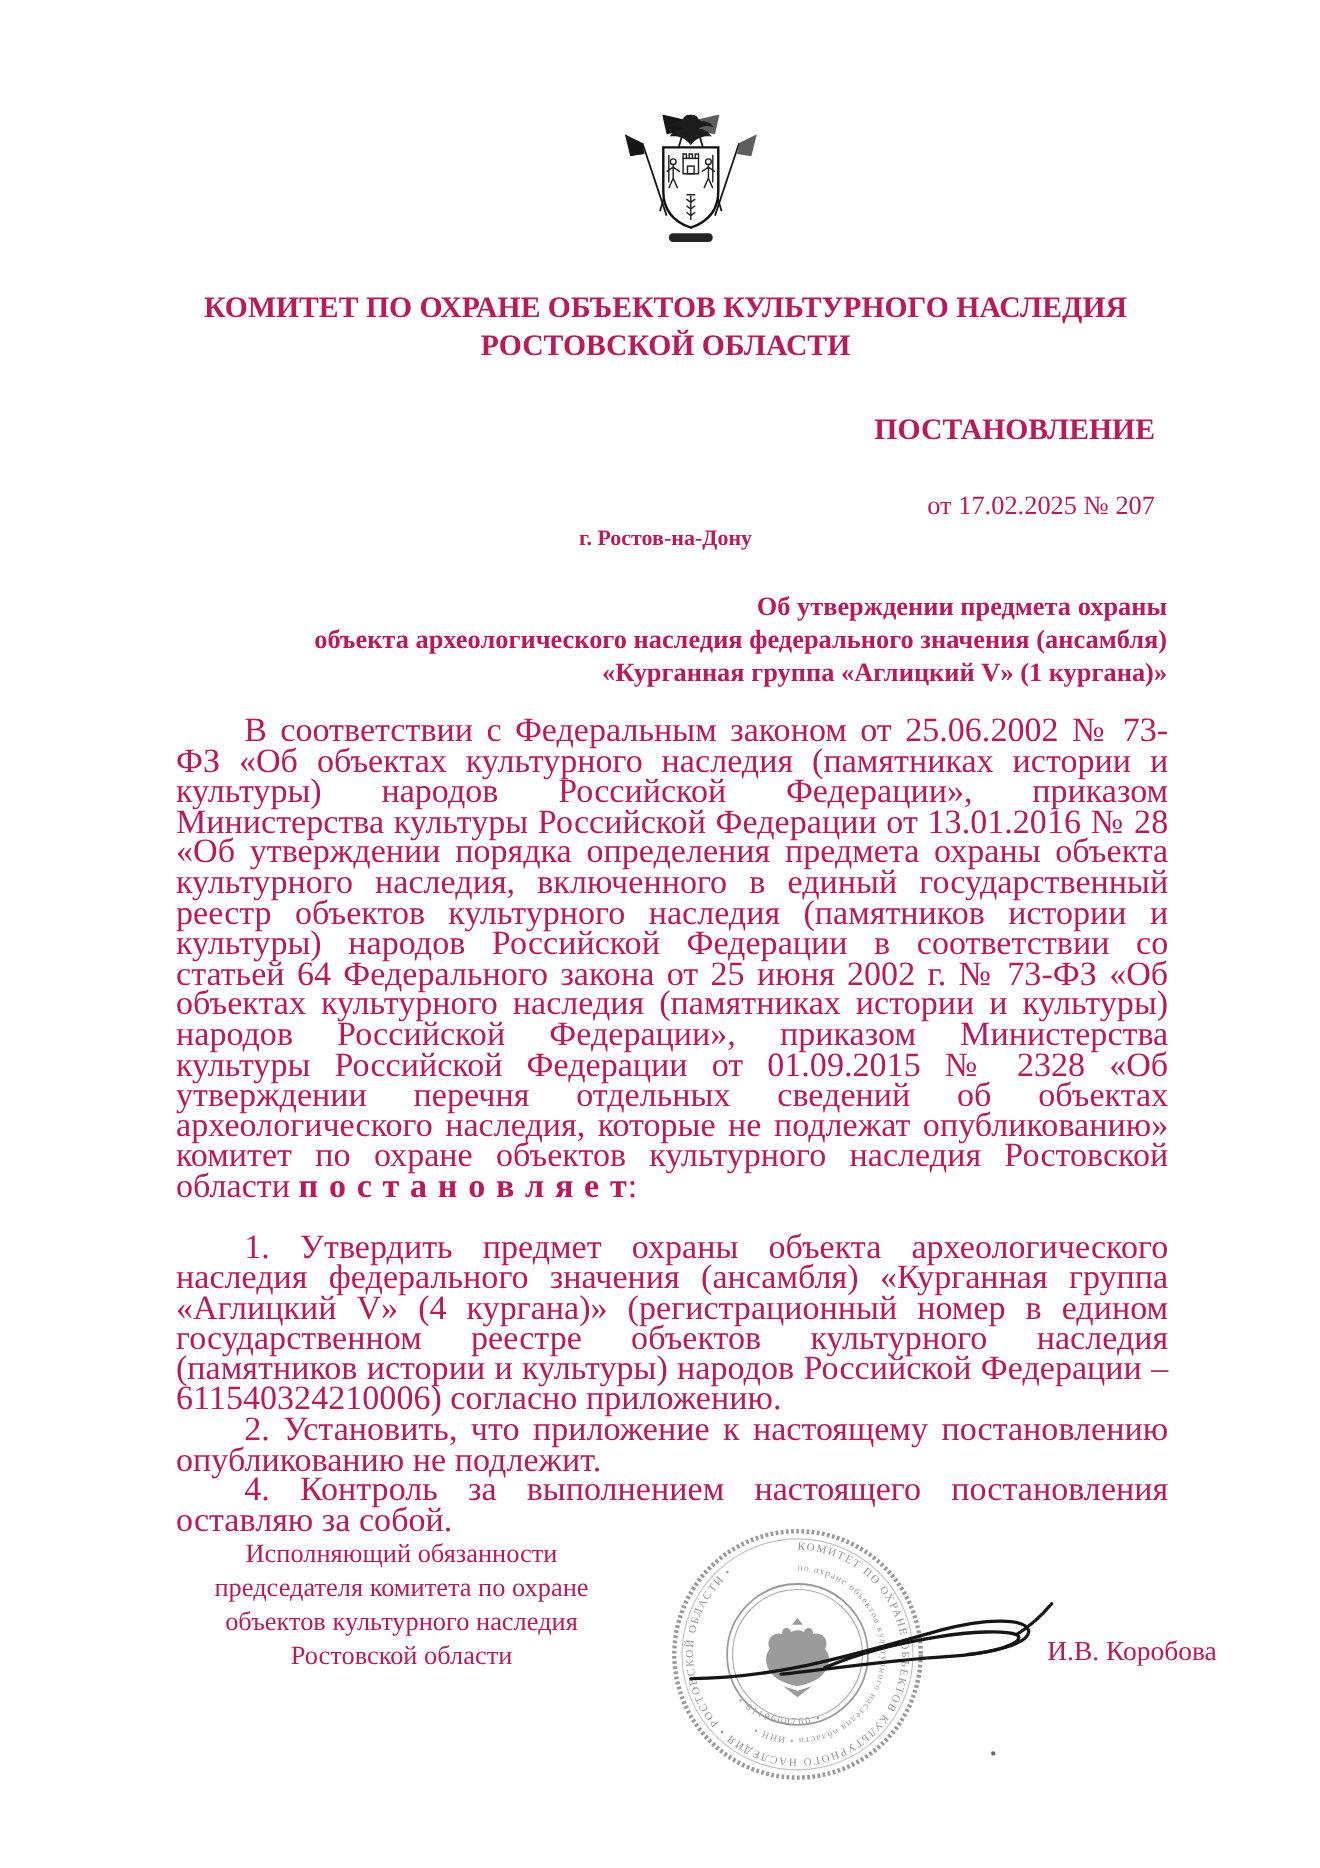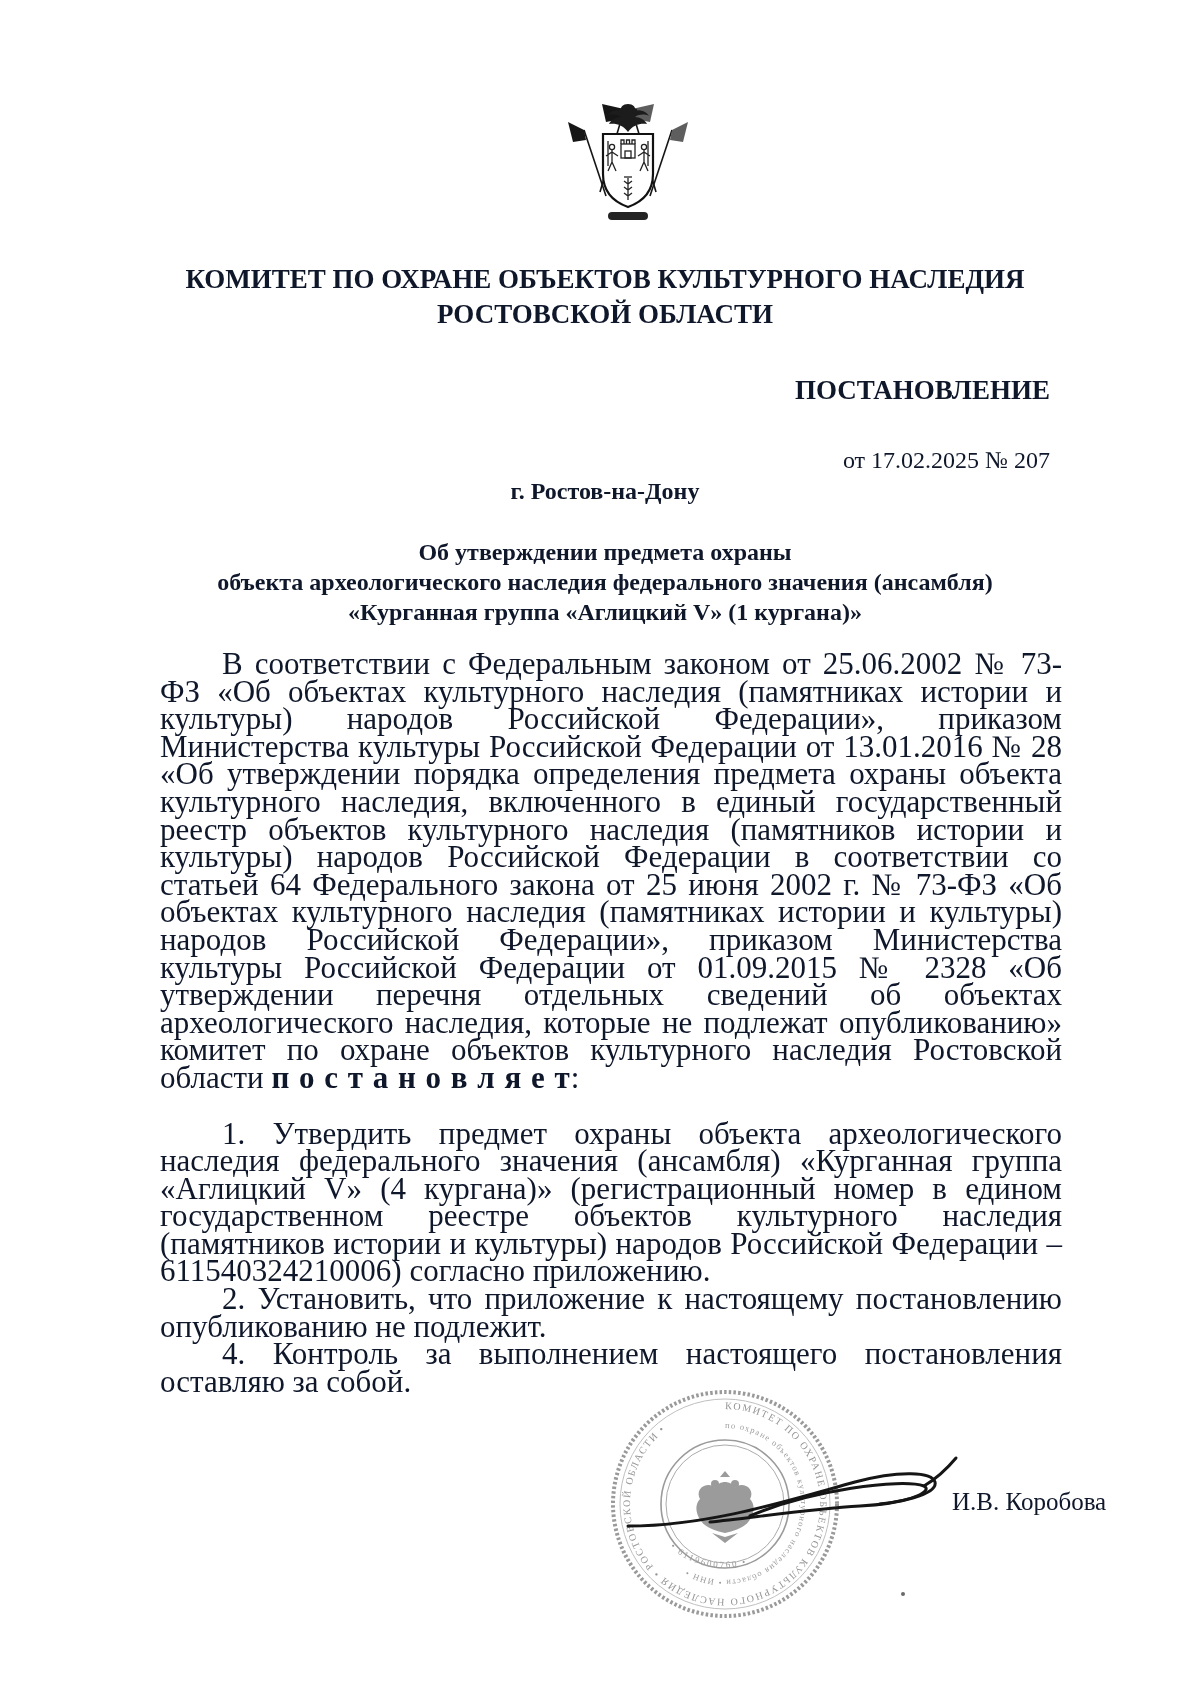--- a/index.html
+++ b/index.html
@@ -1,43 +1,43 @@
 <!DOCTYPE html>
 <html><head>
 <meta charset="utf-8">
 <style>
   html,body { margin:0; padding:0; background:#ffffff; }
   .page {
     position:relative;
     width:1200px; height:1628px;
     background:#ffffff;
-    color:#0f172a;
+    color:#be185d;
     font-family:"Liberation Serif","DejaVu Serif",serif;
     overflow:hidden;
   }
   .emblem { position:absolute; top:104px; left:566px; width:124px; height:120px; }
   .org-name {
     position:absolute; top:262px; left:160px; width:890px;
     text-align:center; font-size:27px; font-weight:bold; line-height:35px; margin:0;
   }
   .doc-type {
     position:absolute; top:375px; left:160px; width:890px;
     text-align:right; font-size:27px; font-weight:bold;
   }
   .date-line {
     position:absolute; top:447px; left:160px; width:890px;
     text-align:right; font-size:24px;
   }
   .city {
     position:absolute; top:478px; left:160px; width:890px;
-    text-align:center; font-size:24px; font-weight:bold;
+    text-align:center; font-size:20px; font-weight:bold;
   }
   .subject {
     position:absolute; top:537px; left:149px; width:912px;
-    text-align:center; font-size:24px; font-weight:bold; line-height:30px;
+    text-align:right; font-size:24px; font-weight:bold; line-height:30px;
   }
   .body-text {
     position:absolute; top:650px; left:160px; width:902px;
     font-size:31px; line-height:27.6px; text-align:justify;
   }
   .body-text p { margin:0; text-indent:62px; }
   .body-text p.preamble { margin-bottom:28px; }
   .resolve-word { font-weight:bold; letter-spacing:1px; }
   .sig-position {
     position:absolute; top:1398px; left:160px; width:410px;
@@ -103,20 +103,26 @@
     <div>«Курганная группа «Аглицкий V» (1 кургана)»</div>
   </div>
 
   <div class="body-text">
     <p class="preamble"><span>В соответствии с Федеральным законом от 25.06.2002 № 73-ФЗ «Об объектах культурного наследия (памятниках истории и культуры) народов Российской Федерации», приказом Министерства культуры Российской Федерации от 13.01.2016 № 28 «Об утверждении порядка определения предмета охраны объекта культурного наследия, включенного в единый государственный реестр объектов культурного наследия (памятников истории и культуры) народов Российской Федерации в соответствии со статьей 64 Федерального закона от 25 июня 2002 г. № 73-ФЗ «Об объектах культурного наследия (памятниках истории и культуры) народов Российской Федерации», приказом Министерства культуры Российской Федерации от 01.09.2015 № 2328 «Об утверждении перечня отдельных сведений об объектах археологического наследия, которые не подлежат опубликованию» комитет по охране объектов культурного наследия Ростовской области </span><span class="resolve-word">п о с т а н о в л я е т</span><span>:</span></p>
     <p>1. Утвердить предмет охраны объекта археологического наследия федерального значения (ансамбля) «Курганная группа «Аглицкий V» (4 кургана)» (регистрационный номер в едином государственном реестре объектов культурного наследия (памятников истории и культуры) народов Российской Федерации – 611540324210006) согласно приложению.</p>
     <p>2. Установить, что приложение к настоящему постановлению опубликованию не подлежит.</p>
     <p>4. Контроль за выполнением настоящего постановления оставляю за собой.</p>
   </div>
 
+  <div class="sig-position">
+    <div>Исполняющий обязанности</div>
+    <div>председателя комитета по охране</div>
+    <div>объектов культурного наследия</div>
+    <div>Ростовской области</div>
+  </div>
 
   <svg class="seal" width="234" height="234" viewBox="0 0 234 234">
     <defs>
       <path id="arcO" d="M117,22 a95,95 0 1 1 -0.05,0"></path>
       <path id="arcI" d="M117,41 a76,76 0 1 1 -0.05,0"></path>
       <path id="arcD" d="M62,160 a78,78 0 0 0 110,-4"></path>
     </defs>
     <circle cx="117" cy="117" r="112" fill="none" stroke="#9a9a9a" stroke-width="4" stroke-dasharray="2.5,2.2"></circle>
     <circle cx="117" cy="117" r="105" fill="none" stroke="#c0c0c0" stroke-width="1"></circle>
     <circle cx="117" cy="117" r="64" fill="none" stroke="#9a9a9a" stroke-width="1.6"></circle>

